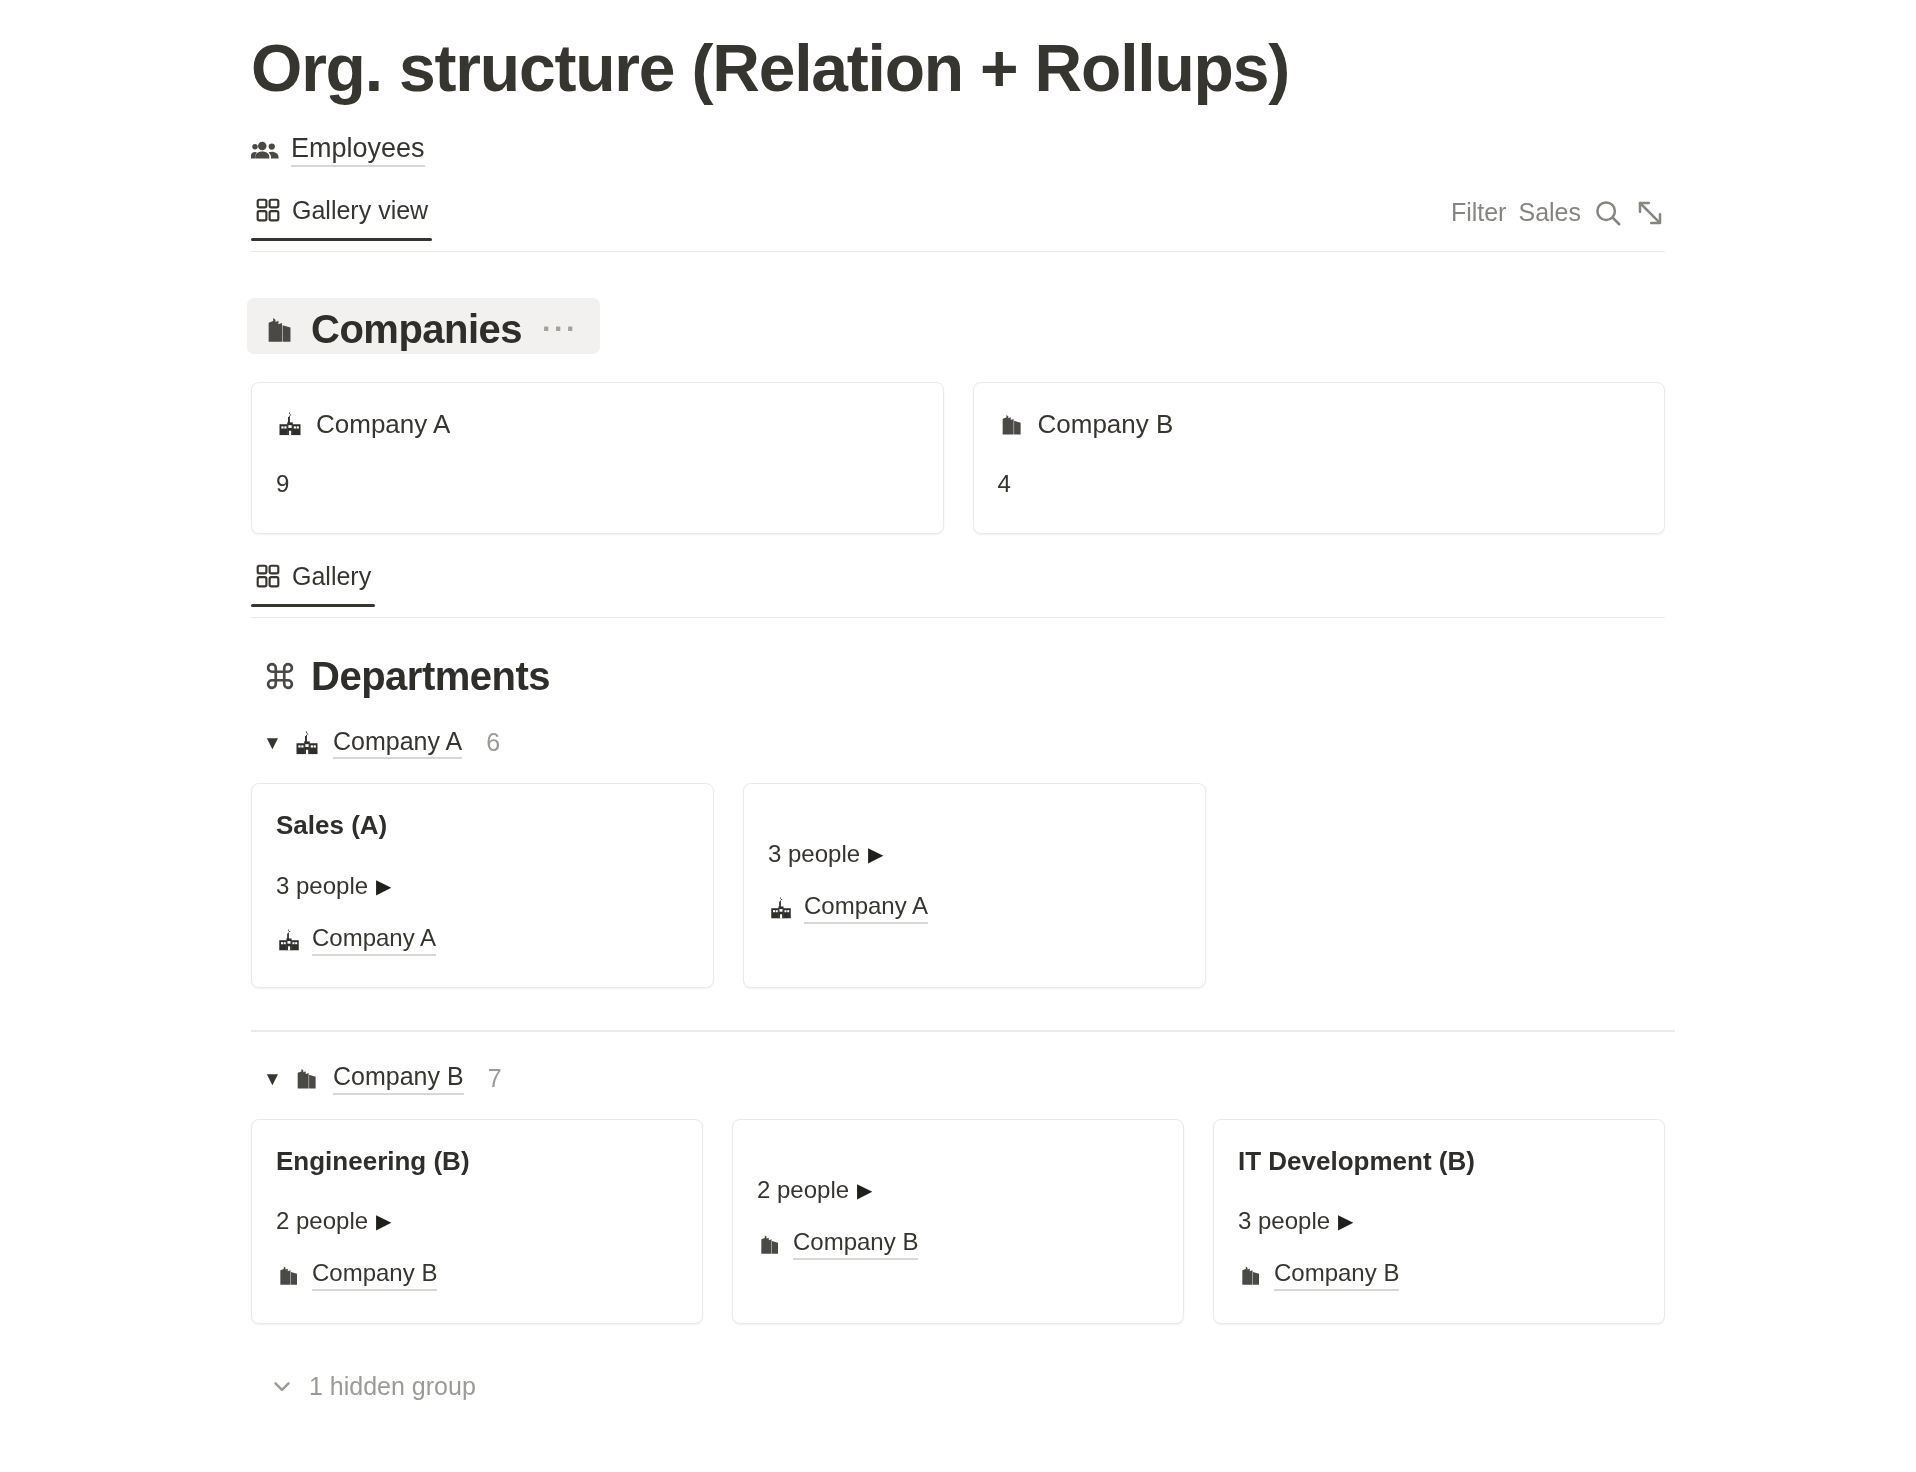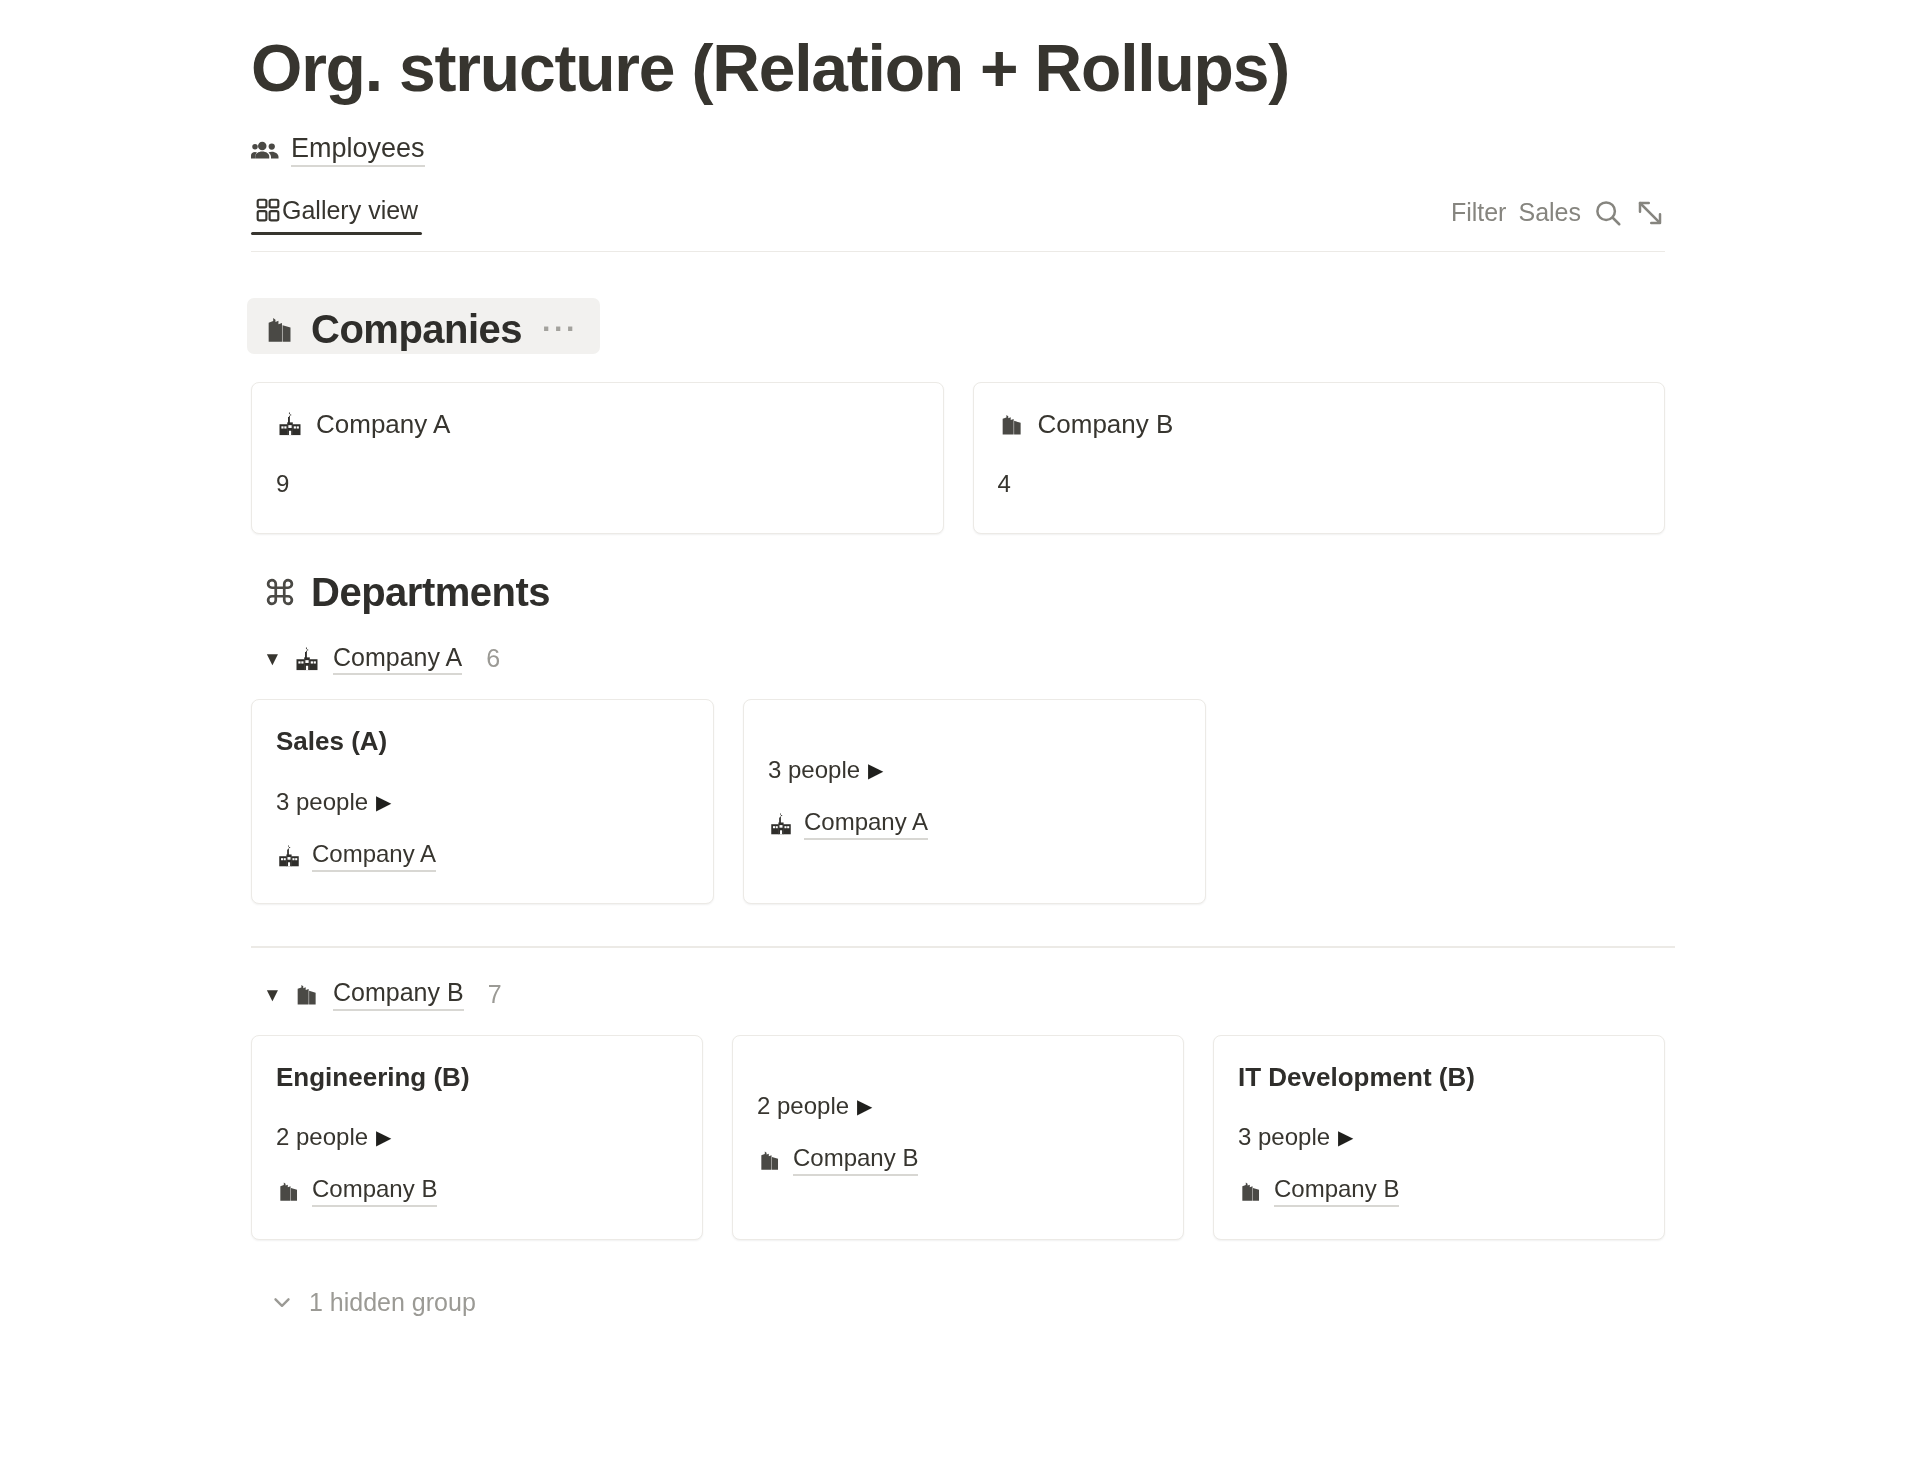--- a/index.html
+++ b/index.html
@@ -68,24 +68,24 @@
     display: flex;
     align-items: flex-start;
     justify-content: space-between;
   }
   .viewbar.second { margin-top: 28px; }
 
   .tabs { display: flex; align-items: center; }
   .tab {
     display: inline-flex;
     align-items: center;
-    gap: 1px;
+    gap: 11px;
     font-size: 25px;
     color: #37352f;
-    padding: 0 4px 9px 4px;
+    padding: 0 4px 15px 4px;
     cursor: pointer;
     position: relative;
   }
   .tab.active::after {
     content: "";
     position: absolute;
     left: 0; right: 0; bottom: -1.5px;
     height: 3.5px;
     background: #37352f;
     border-radius: 2px;
@@ -360,20 +360,36 @@
               <path d="M13.8 21V9.3l5.6 1.6V21z"></path>
             </svg>
           </span>
           <span>Company B</span>
         </div>
         <div class="card-count">4</div>
       </div>
     </div>
 
     
+    <div class="viewbar second">
+      <div class="tabs">
+        <div class="tab active">
+          <span>
+            <svg class="icon-svg" width="26" height="26" viewBox="0 0 24 24" fill="none" stroke="#37352f" stroke-width="2">
+              <rect x="2.5" y="2.5" width="8" height="7" rx="1.5"></rect>
+              <rect x="13.5" y="2.5" width="8" height="7" rx="1.5"></rect>
+              <rect x="2.5" y="13" width="8" height="8.5" rx="1.5"></rect>
+              <rect x="13.5" y="13" width="8" height="8.5" rx="1.5"></rect>
+            </svg>
+          </span>
+          <span>Gallery</span>
+        </div>
+      </div>
+      <div class="toolbar-right"></div>
+    </div>
 
     
     <div class="section-head plain">
       <span>
         <svg class="icon-svg" width="34" height="34" viewBox="0 0 24 24" fill="none" stroke="#4a4945" stroke-width="1.9">
           <path d="M9 9V6.2a2.7 2.7 0 1 0-2.7 2.8H9zm0 0h6V6.2A2.7 2.7 0 1 1 17.7 9H15m0 0v6m0 0h2.7A2.7 2.7 0 1 1 15 17.8V15zm0 0H9m0 0v2.8A2.7 2.7 0 1 1 6.3 15H9zm0 0V9"></path>
         </svg>
       </span>
       <span>Departments</span>
     </div>

